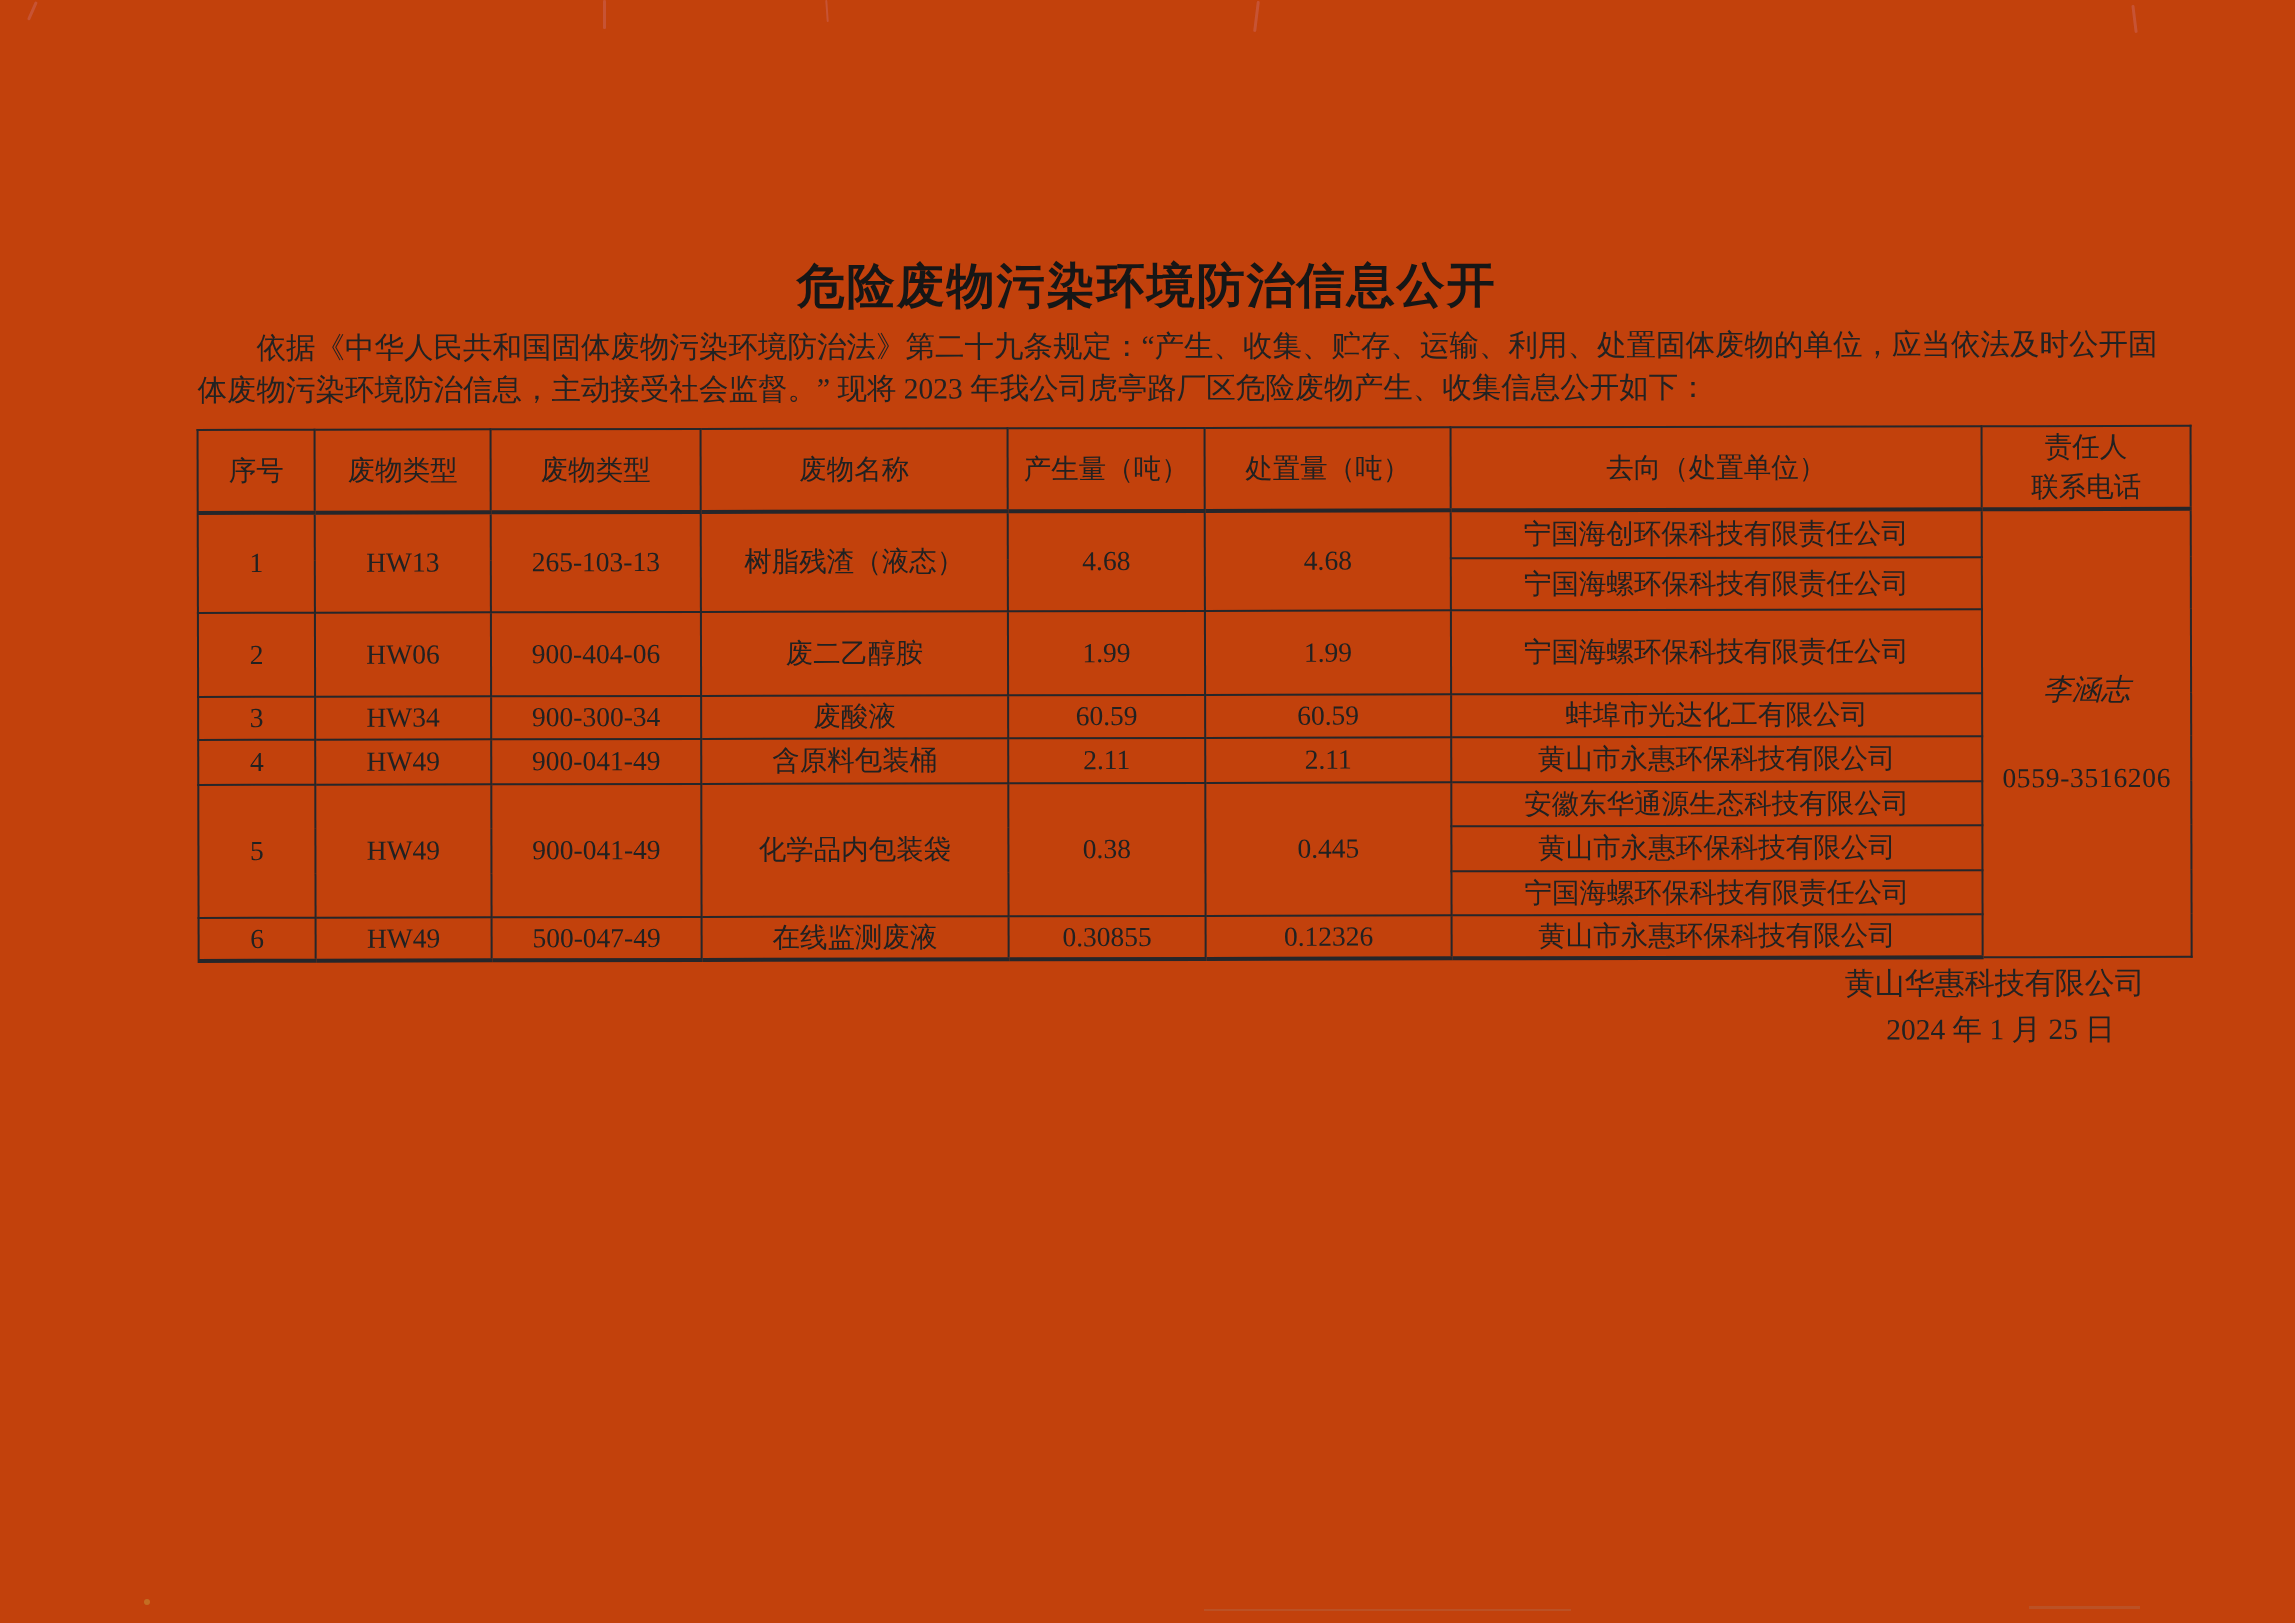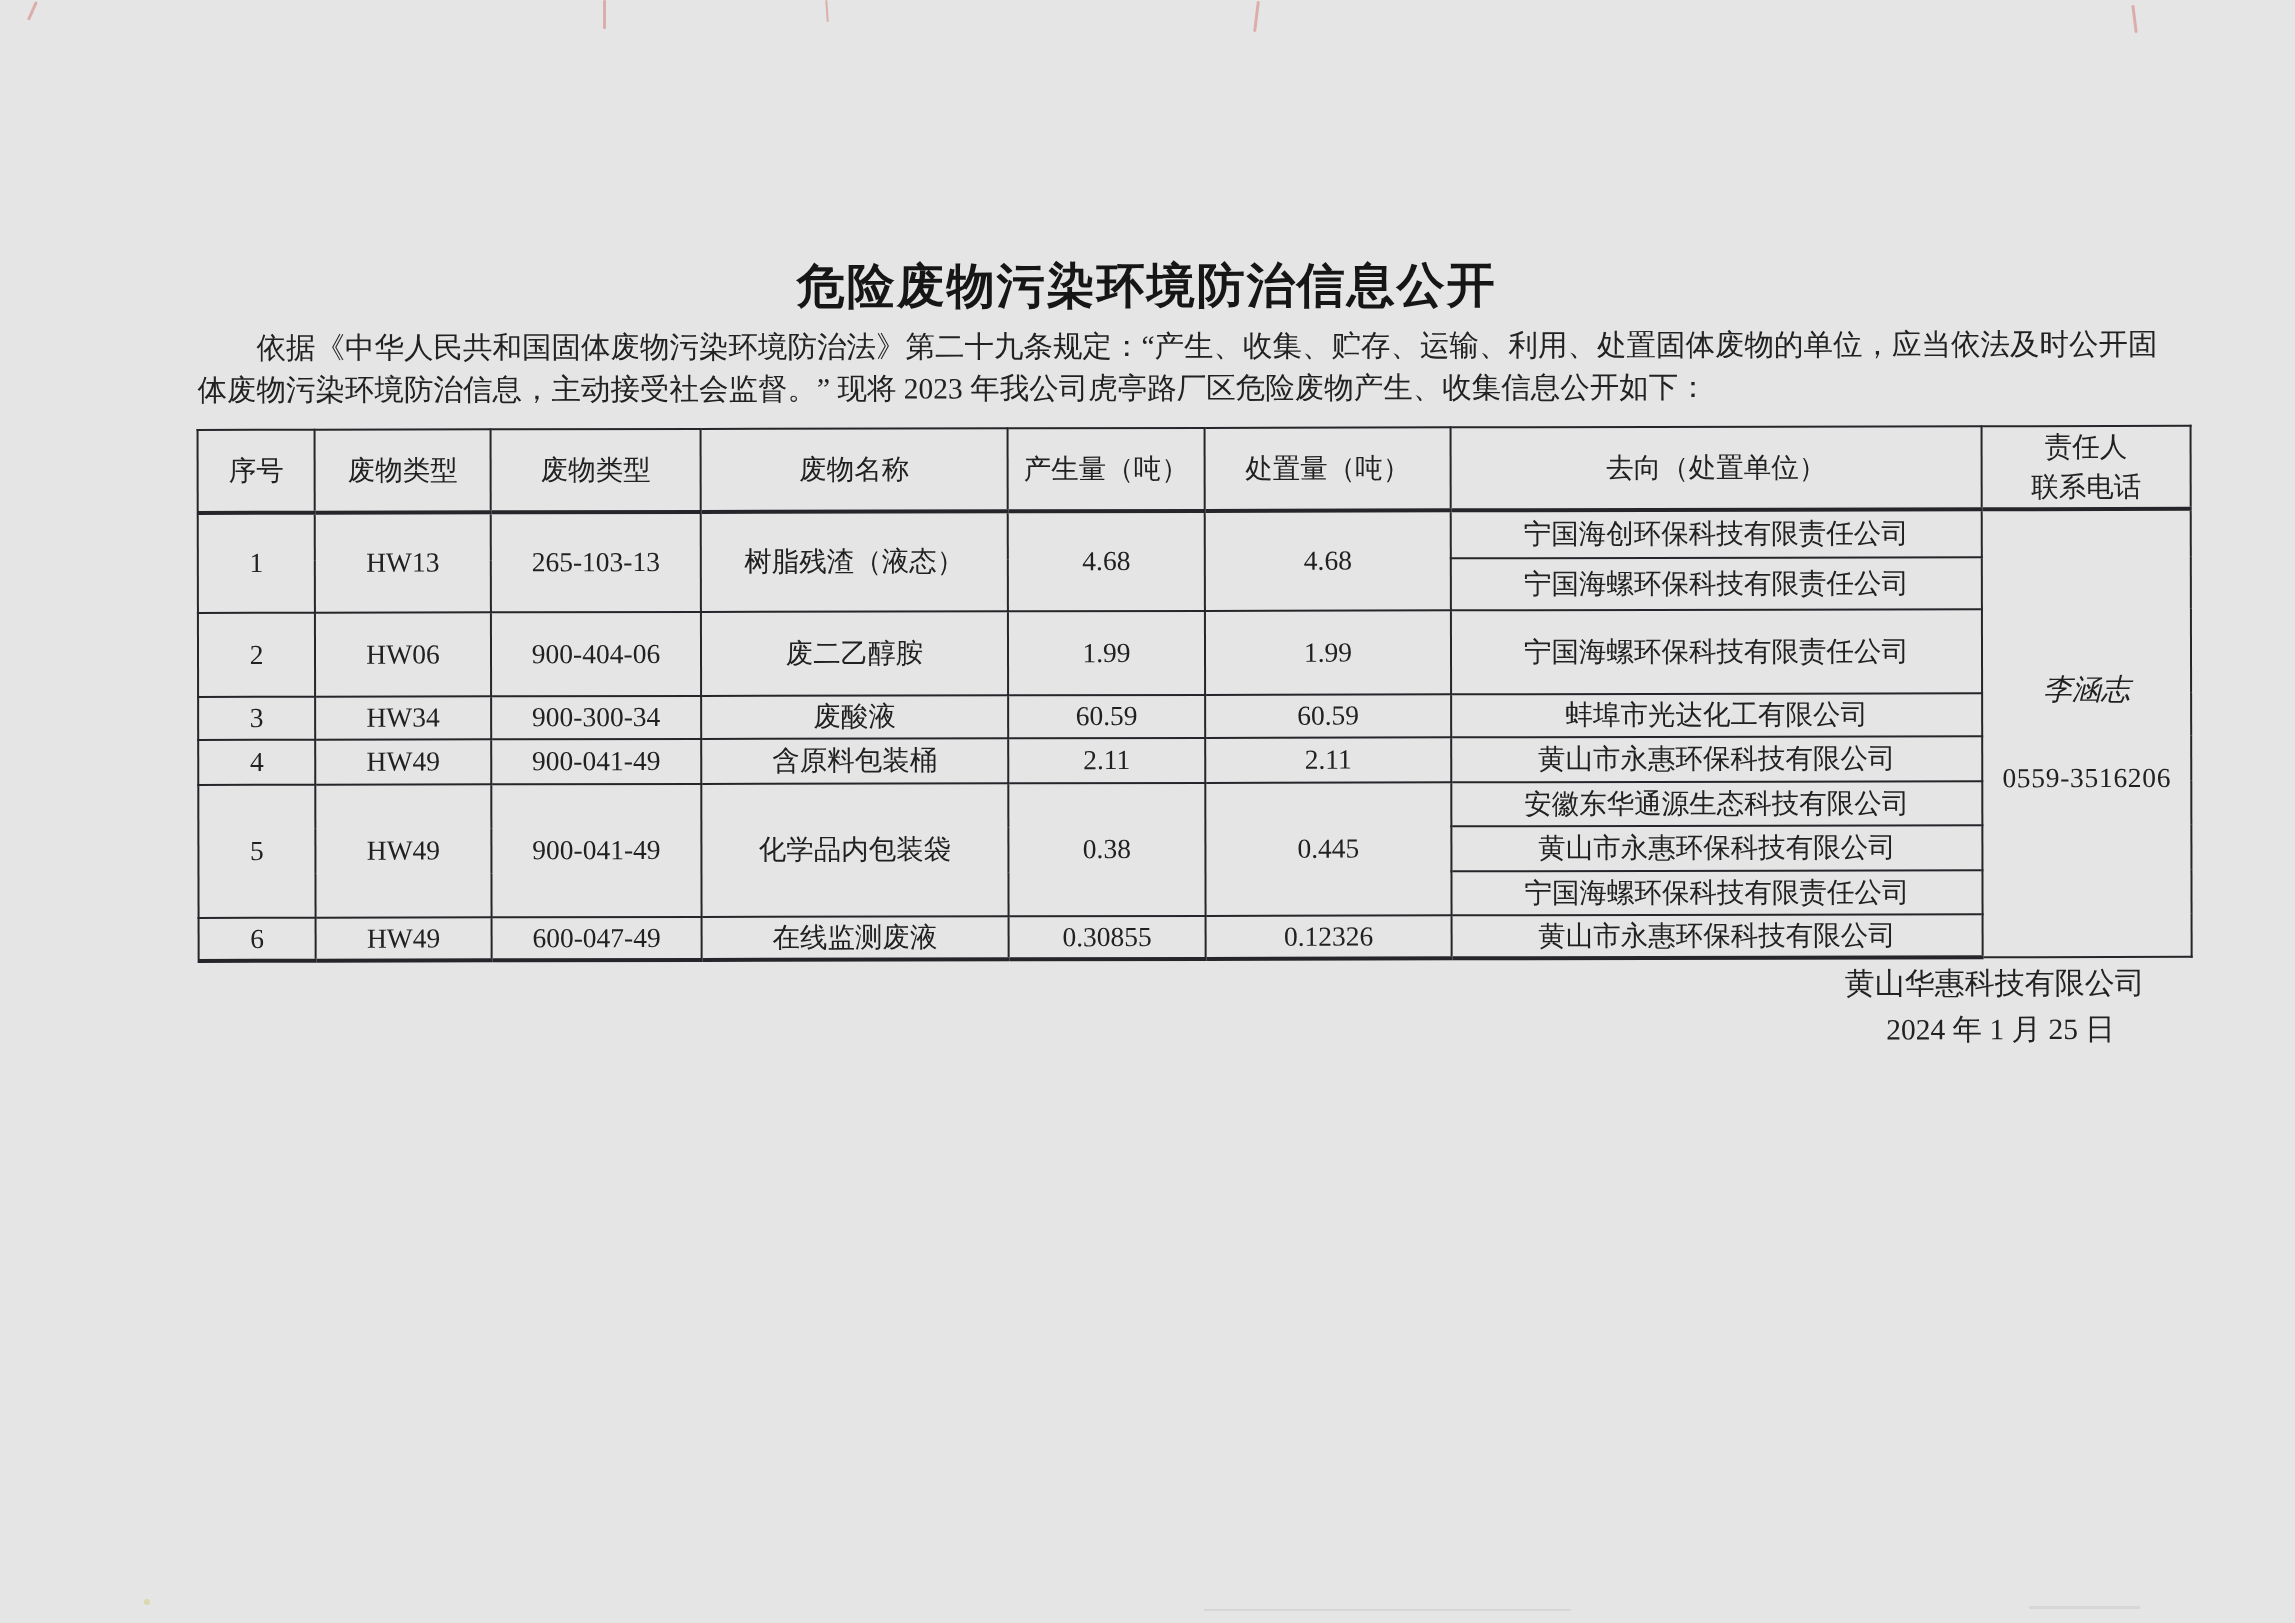--- a/index.html
+++ b/index.html
@@ -6,21 +6,21 @@
   html, body { background: #ffffff; }
   body {
     width: 2295px; height: 1623px;
     font-family: "Liberation Serif", serif;
     color: #1f1f1f;
     overflow: hidden;
     position: relative;
   }
   .sheet {
     position: absolute; inset: 0;
-    background: #e5e5e5;
+    background: #c2410c;
   }
   .sheet-inner {
     position: absolute; inset: 0;
     transform: rotate(-0.12deg);
     transform-origin: 50% 40%;
   }
   .doc-title {
     padding-top: 257px;
     text-align: center;
     font-size: 48px;
@@ -178,21 +178,21 @@
         </tr>
         <tr style="height:45px">
           <td>黄山市永惠环保科技有限公司</td>
         </tr>
         <tr style="height:44px">
           <td>宁国海螺环保科技有限责任公司</td>
         </tr>
         <tr style="height:43px" class="last-row">
           <td>6</td>
           <td>HW49</td>
-          <td>600-047-49</td>
+          <td>500-047-49</td>
           <td>在线监测废液</td>
           <td>0.30855</td>
           <td>0.12326</td>
           <td>黄山市永惠环保科技有限公司</td>
         </tr>
       </tbody>
     </table>
 
     <div class="footer-block">
       <div class="footer-company">黄山华惠科技有限公司</div>

